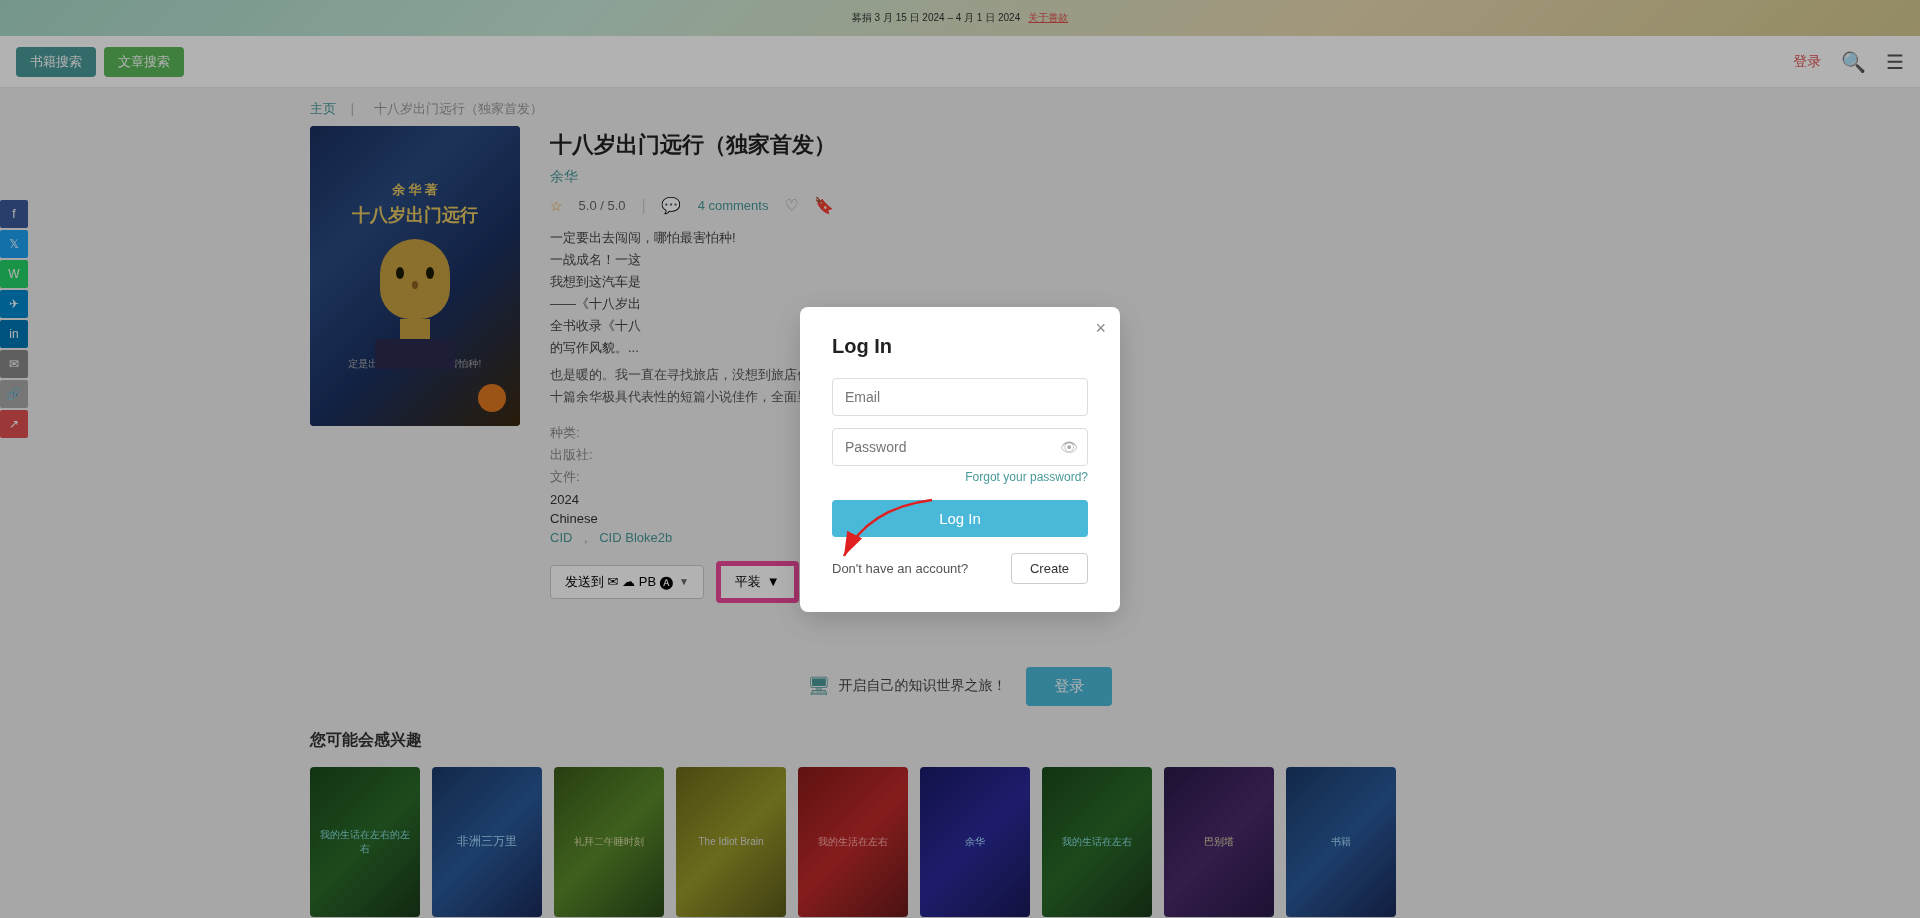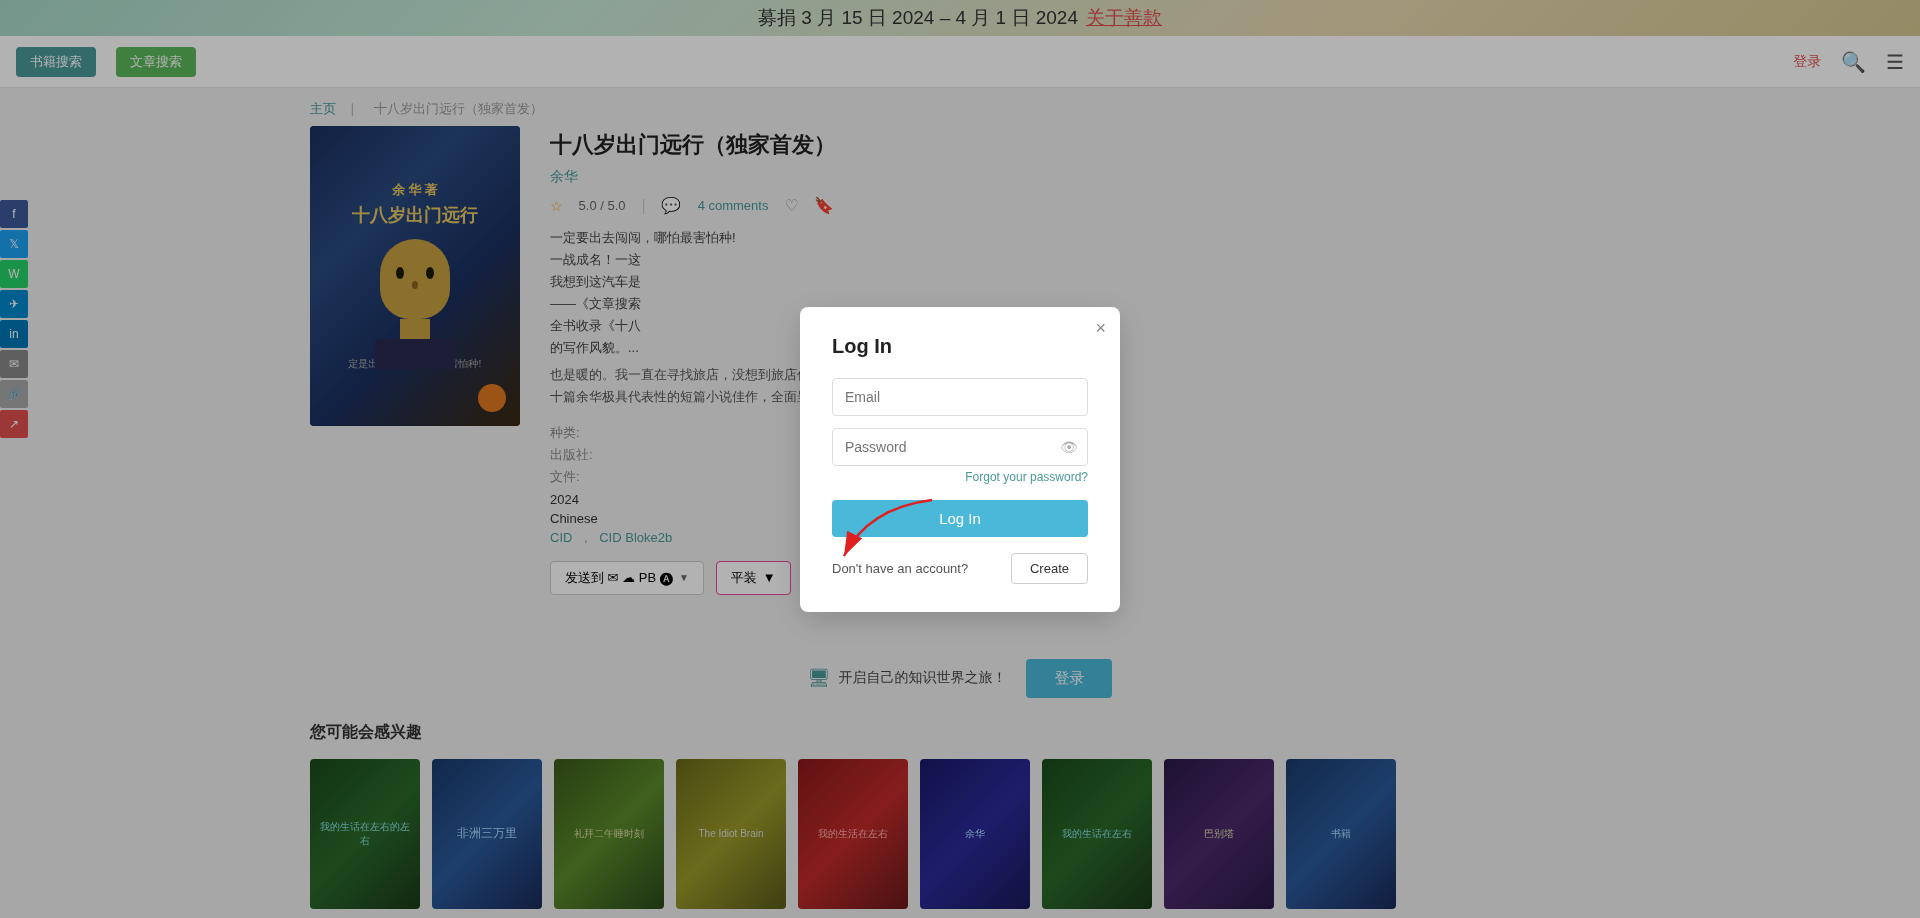--- a/index.html
+++ b/index.html
@@ -5,42 +5,42 @@
     * { box-sizing: border-box; margin: 0; padding: 0; }
     body { font-family: -apple-system, BlinkMacSystemFont, "Segoe UI", "PingFang SC", "Microsoft YaHei", sans-serif; background: #f0f0f0; min-height: 918px; position: relative; overflow-x: hidden; }
 
     
     .top-banner {
       background: linear-gradient(135deg, #a8d8c8 0%, #c8e8d8 30%, #e8d8b0 70%, #d4c890 100%);
       height: 36px;
       display: flex;
       align-items: center;
       justify-content: center;
-      font-size: 19px;
+      font-size: 10px;
       color: #333;
       position: relative;
     }
     .top-banner .banner-link {
       color: #e05050;
       margin-left: 8px;
       text-decoration: underline;
       cursor: pointer;
     }
 
     
     .navbar {
       background: white;
       height: 52px;
       display: flex;
       align-items: center;
       padding: 0 16px;
       border-bottom: 1px solid #e8e8e8;
       position: relative;
     }
-    .nav-left { display: flex; gap: 20px; align-items: flex-end; }
+    .nav-left { display: flex; gap: 8px; align-items: flex-end; }
     .nav-btn {
       padding: 6px 14px;
       border: none;
       border-radius: 4px;
       font-size: 13px;
       cursor: pointer;
       font-weight: 500;
     }
     .nav-btn-book { background: #4a9999; color: white; }
     .nav-btn-article { background: #5bb85b; color: white; }
@@ -211,21 +211,21 @@
       border-radius: 4px;
       font-size: 13px;
       cursor: pointer;
       display: flex;
       align-items: center;
       gap: 6px;
     }
     .send-btn .arrow { font-size: 10px; color: #666; }
     .format-btn {
       background: white;
-      border: 1px solid #ec4899;
+      border: 5px solid #ec4899;
       padding: 7px 14px;
       border-radius: 4px;
       font-size: 13px;
       cursor: pointer;
       display: flex;
       align-items: center;
       gap: 6px;
     }
 
     
@@ -417,21 +417,21 @@
       <span style="font-size:16px;color:#888;">💬</span>
       <a class="comments-link">4 comments</a>
       <span class="heart-icon">♡</span>
       <span class="bookmark-icon">🔖</span>
     </div>
 
     <div class="book-desc">
       <div>一定要出去闯闯，哪怕最害怕种!</div>
       <div>一战成名！一这</div>
       <div>我想到这汽车是</div>
-      <div>——《文章搜索</div>
+      <div>——《十八岁出</div>
       <div>全书收录《十八</div>
       <div><span>的写作风貌。...</span></div>
       <div style="color:#555;margin-top:4px;">也是暖的。我一直在寻找旅店，没想到旅店你竟在这里。</div>
       <div style="color:#555;">十篇余华极具代表性的短篇小说佳作，全面呈现余华年轻时</div>
     </div>
 
     <div class="book-details">
       <div class="detail-row">
         <span class="detail-label">种类:</span>
       </div>

